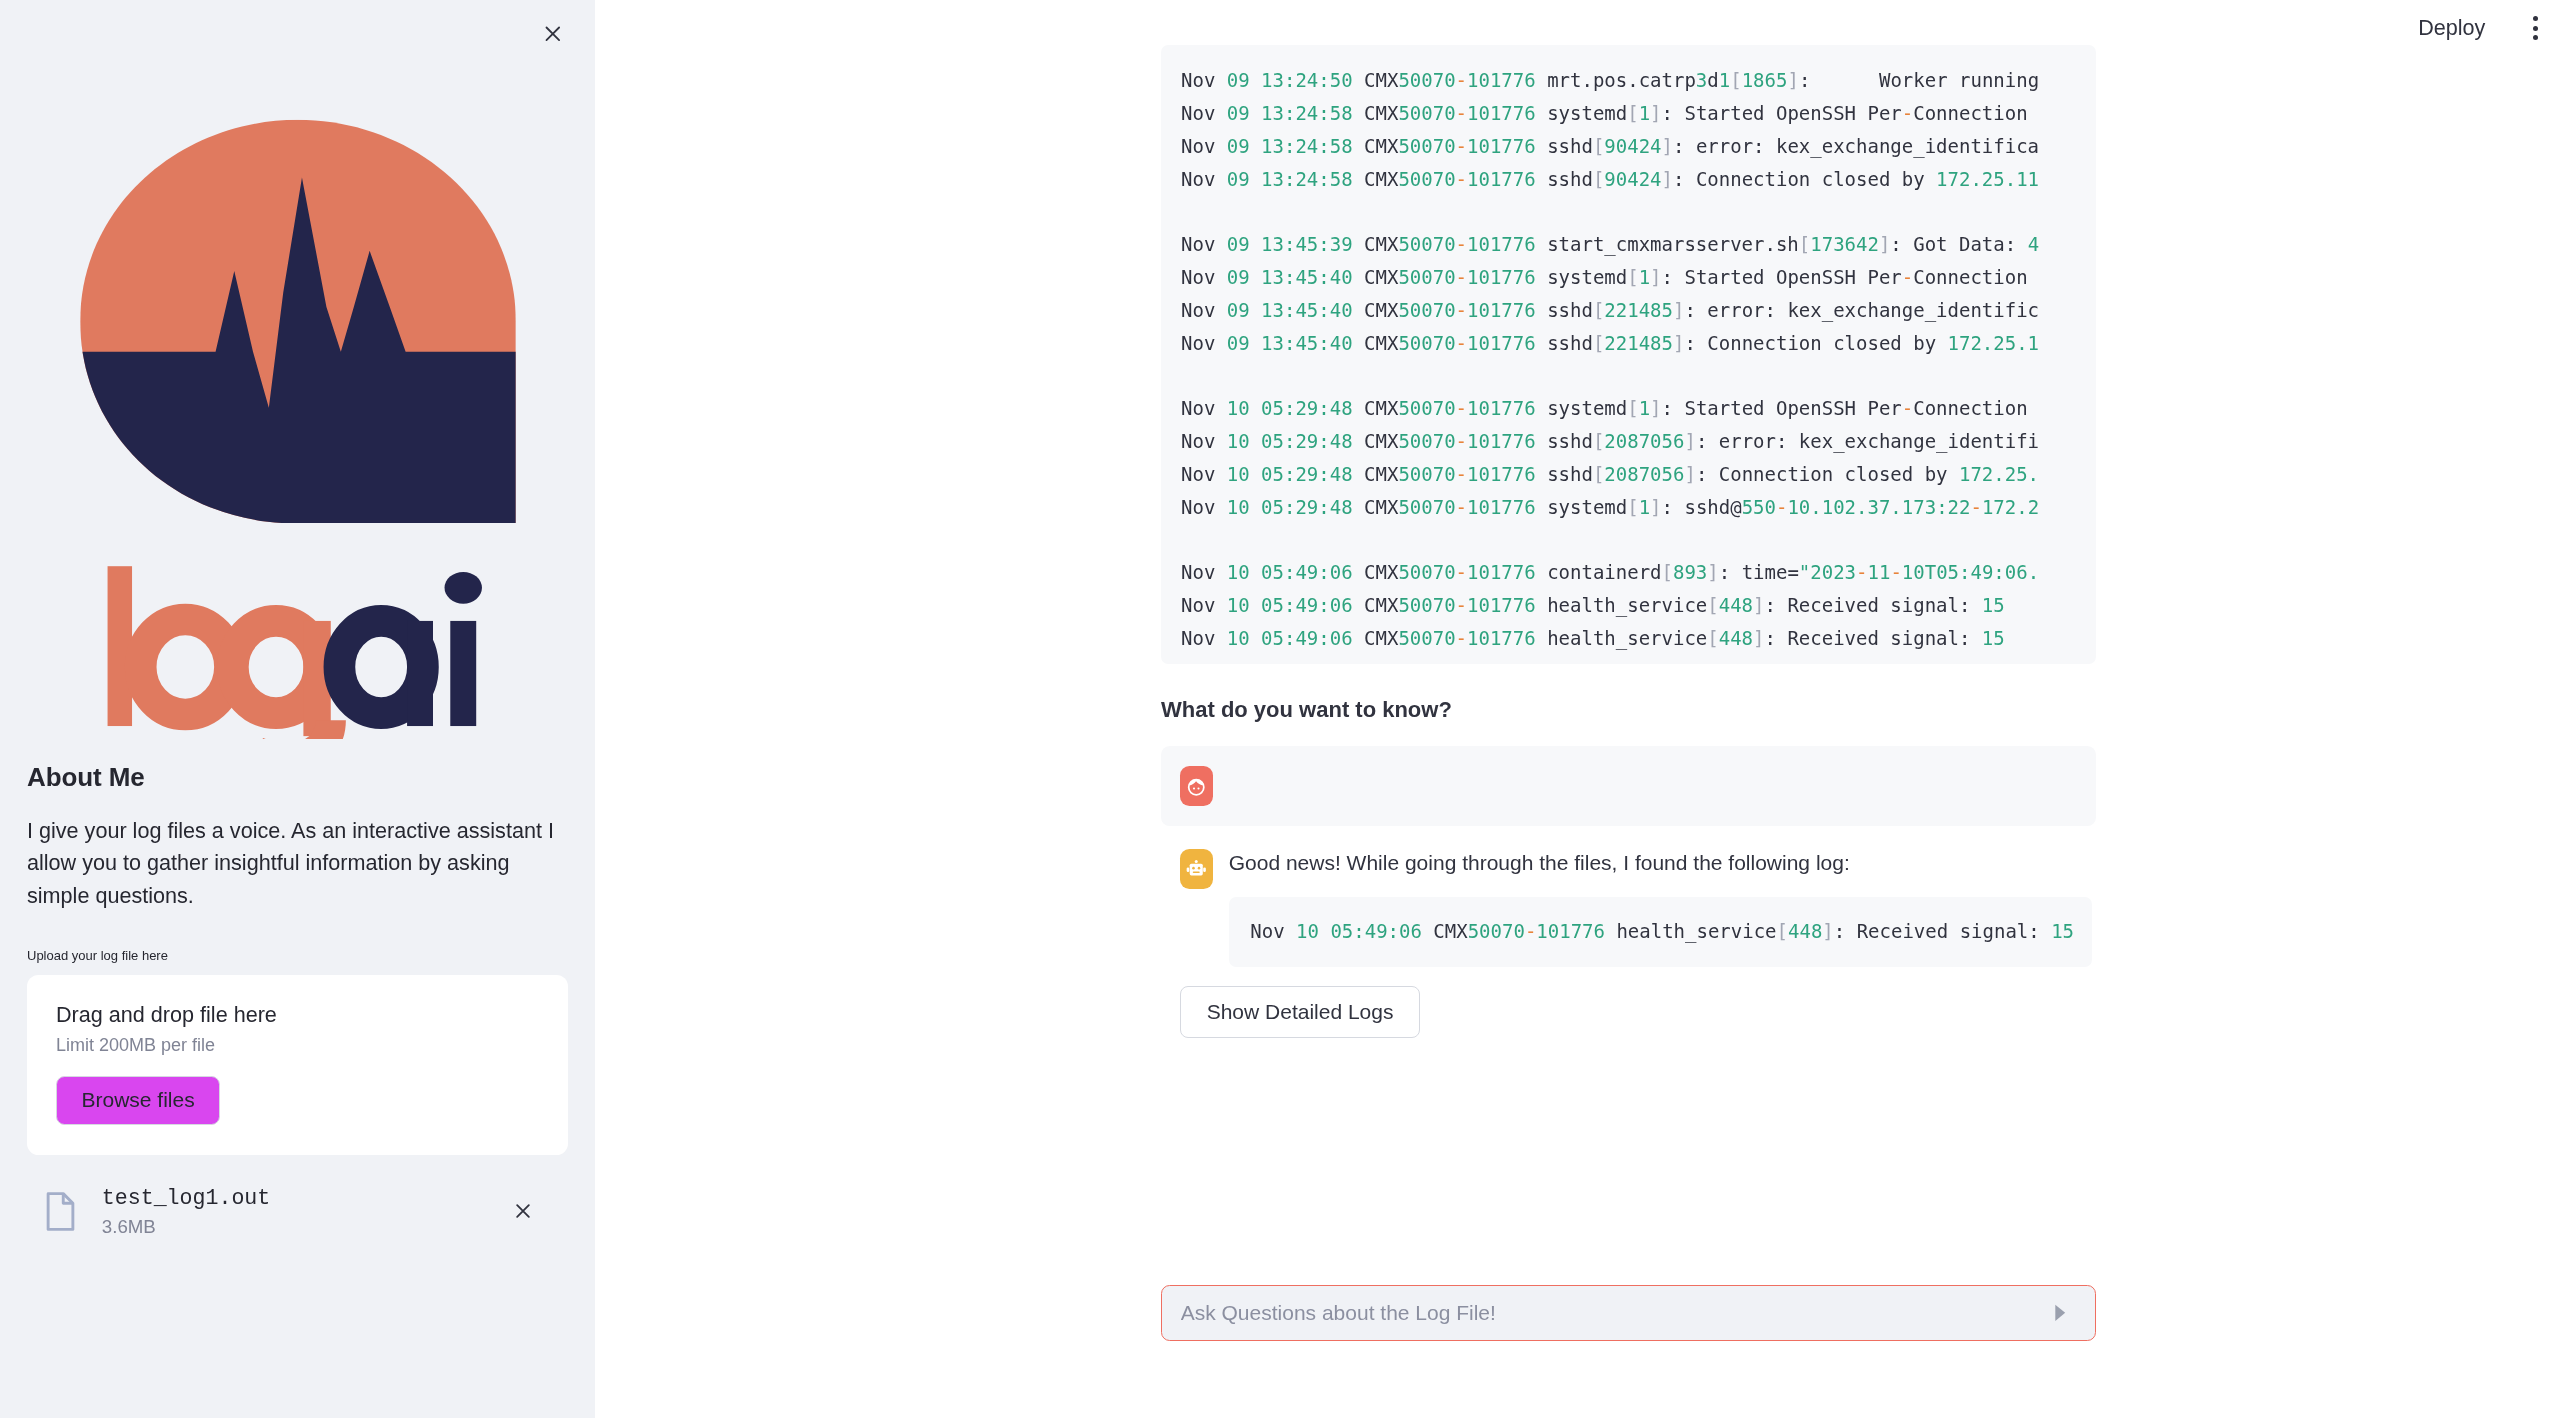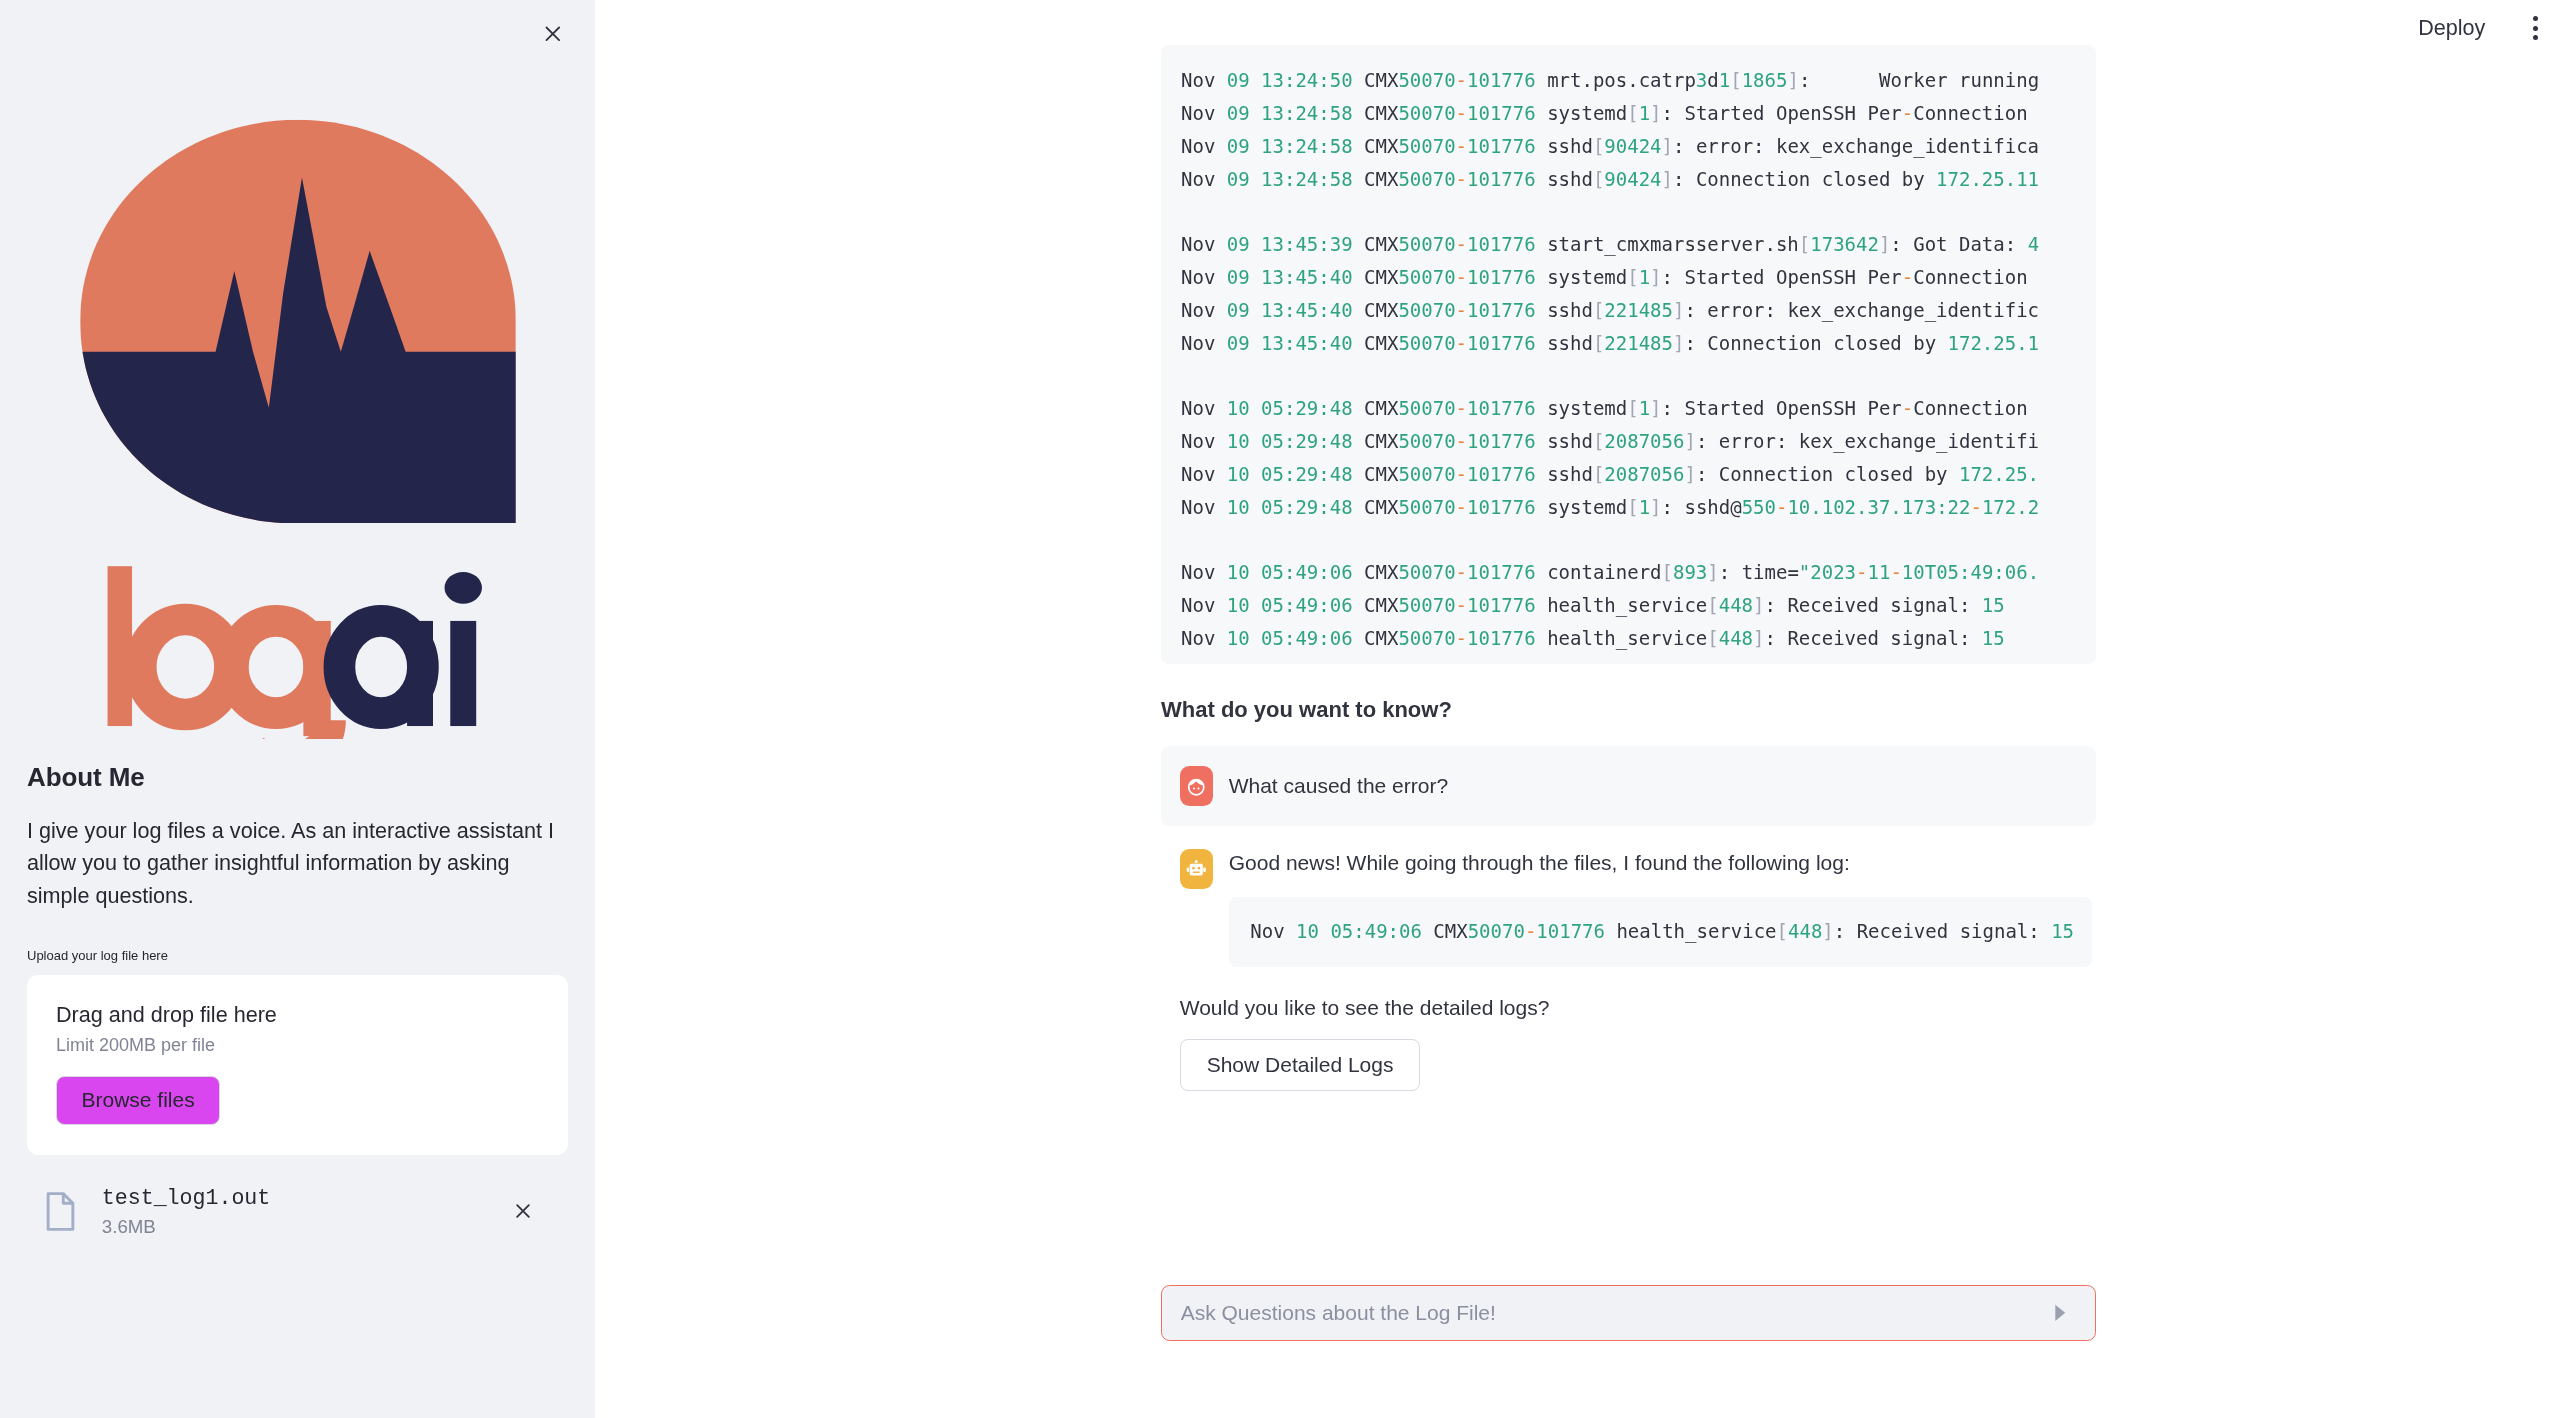--- a/index.html
+++ b/index.html
@@ -415,23 +415,20 @@
 
       
       <div class="msg user">
         <div class="avatar" id="user-avatar" style="background: rgb(239, 111, 97);">
           <svg viewBox="0 0 24 24">
             <circle cx="12" cy="13" r="7.4" fill="none" stroke="#ffffff" stroke-width="1.7"></circle>
             <path d="M5.2 11.2 C 6.6 5.2, 13.4 4.0, 17.6 7.4 C 18.6 8.3, 19 9.8, 18.9 11.2 C 16.4 11.2, 13.2 9.2, 11.8 7.2 C 10.4 9.4, 7.6 11.0, 5.2 11.2 Z" fill="#ffffff"></path>
             <circle cx="9.8" cy="14.2" r="1.05" fill="#ffffff"></circle>
             <circle cx="14.2" cy="14.2" r="1.05" fill="#ffffff"></circle>
           </svg>
-        </div>
-        <div class="msg-body">
-          <div class="msg-text">What caused the error?</div>
         </div>
       </div>
 
       
       <div class="msg assistant">
         <div class="avatar" id="bot-avatar" style="background: rgb(240, 180, 63);">
           <svg viewBox="0 0 24 24">
             <circle cx="12" cy="4.4" r="1.5" fill="#ffffff"></circle>
             <rect x="5.6" y="6.6" width="12.8" height="11.4" rx="1.6" fill="#ffffff"></rect>
             <rect x="2.6" y="10.2" width="2.6" height="4.6" rx="1.3" fill="#ffffff"></rect>
@@ -442,21 +439,20 @@
           </svg>
         </div>
         <div class="msg-body">
           <div class="msg-text">Good news! While going through the files, I found the following log:</div>
           <div class="inline-code">
             <div class="log-line" id="snippet-line">Nov <span class="tkn-num">10</span> <span class="tkn-num">05:49:06</span> CMX<span class="tkn-num">50070</span><span class="tkn-dash">-</span><span class="tkn-num">101776</span> health_service<span class="tkn-brk">[</span><span class="tkn-num">448</span><span class="tkn-brk">]</span>: Received signal: <span class="tkn-num">15</span></div>
           </div>
         </div>
       </div>
 
-      <div class="followup">Would you like to see the detailed logs?</div>
 
       <button class="show-logs-btn">Show Detailed Logs</button>
 
       
       <div class="chat-input-wrap" style="border-color: rgb(239, 111, 97);">
         <input class="chat-input" type="text" placeholder="Ask Questions about the Log File!" style="">
         <button class="send-btn">
           <svg viewBox="0 0 24 24">
             <path d="M7 3 L18 12 L7 21 Z" fill="#9aa0ae"></path>
           </svg>

